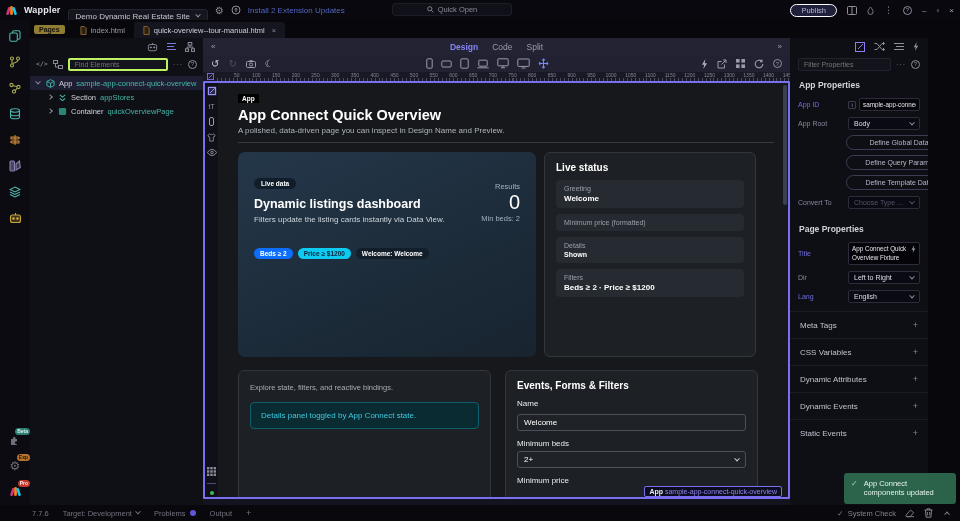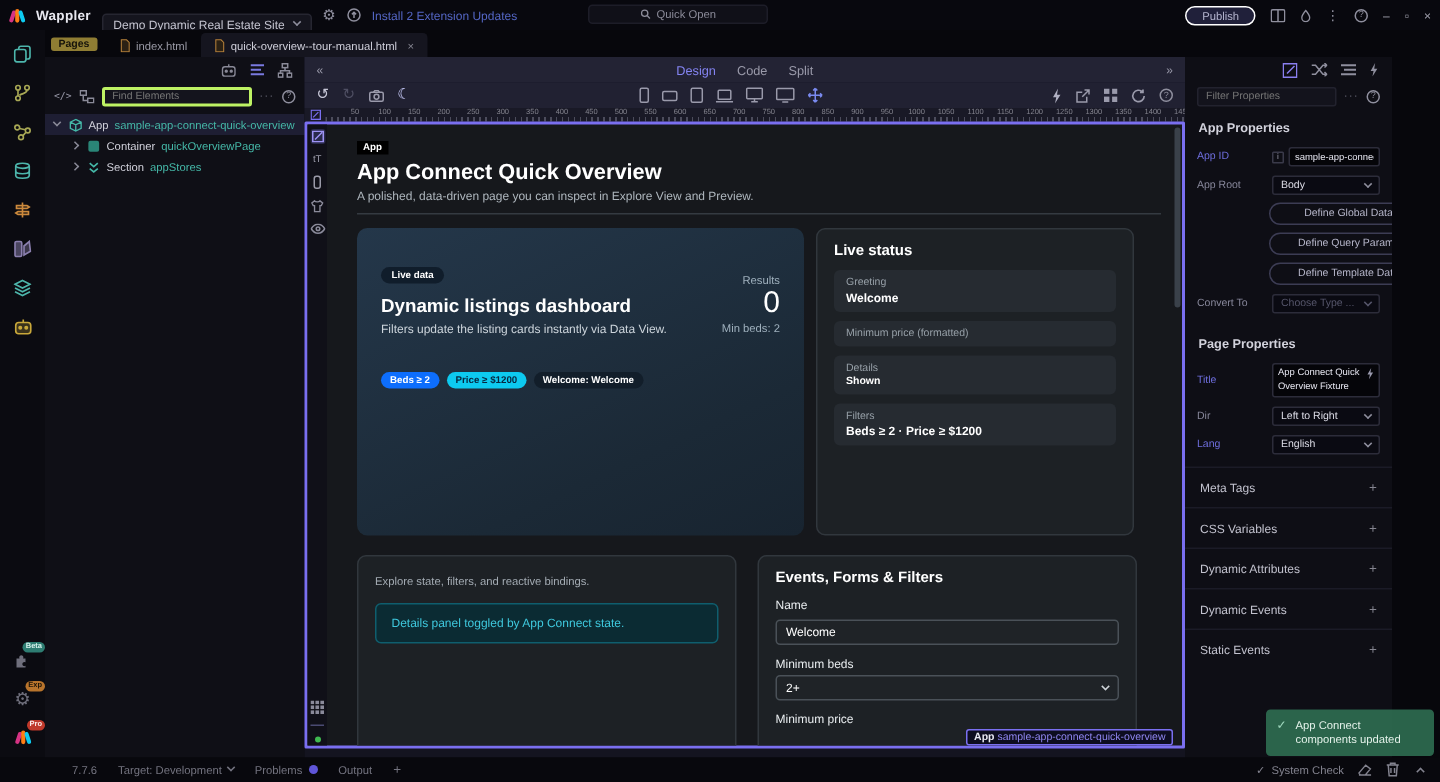--- a/index.html
+++ b/index.html
@@ -62,21 +62,21 @@
   .chev { display:inline-block; width:4px; height:4px; border-right:1px solid currentColor;
     border-bottom:1px solid currentColor; }
   .chev.d { transform:rotate(45deg) translate(-1px,-1px); }
   .chev.r { transform:rotate(-45deg); }
   .chev-c { color:#8a8a98; width:8px; display:inline-flex; justify-content:center; }
 
   
   .design-area { position:absolute; left:203px; top:38px; width:587px; height:467px; background:#141420; }
   .dv-bar1 { height:17px; background:#232334; display:flex; align-items:center; padding:0 8px; font-size:8px; color:#9a9aaa; }
   .dv-modes { flex:1; display:flex; justify-content:center; gap:14px; font-size:8.5px; }
-  .mode-design { color:#8484f2; }
+  .mode-design { color:#8484f2;font-weight:bold; }
   .dv-bar2 { height:17px; background:#212132; display:flex; align-items:center; gap:9px; padding:0 8px; }
   .dv-bar2 .grp-center { flex:1; display:flex; justify-content:center; align-items:center; gap:8px; }
   .undo { color:#c6c6d6; font-size:10px; line-height:10px; }
   .redo { color:#4e4e62; font-size:10px; line-height:10px; }
   .moon { color:#cdd0ff; font-size:10px; line-height:10px; }
   .ruler { position:relative; height:9px; background:#191926; display:flex; }
   .ruler-corner { width:14px; height:9px; display:flex; align-items:center; justify-content:center; }
   .ruler-ticks { position:relative; flex:1; height:9px;
     background:repeating-linear-gradient(90deg,#4c4c5c 0 1px,transparent 1px 3.94px) bottom/100% 3px no-repeat; }
   .ruler-num { position:absolute; top:0; transform:translateX(-50%); font-size:5px; line-height:6px; color:#84848f; }
@@ -165,21 +165,21 @@
     color:#e6e6f0; font-size:6.3px; padding:2px 3px; display:flex; gap:2px; }
   .title-field .tv { flex:1; line-height:1.35; }
   .collapse-row { display:flex; align-items:center; justify-content:space-between; padding:8px 10px;
     border-top:1px solid #1b1b27; color:#c2c2ce; font-size:8px; }
   .collapse-row .plus { color:#84848f; font-size:9px; }
   .props .gap { height:8px; }
 
   
   .statusbar { position:absolute; left:0; top:505px; width:960px; height:16px; background:#08080d;
     display:flex; align-items:center; font-size:7.5px; color:#73737f; padding:0 8px; gap:14px; }
-  .sb-ver { margin-left:40px; }
+  .sb-ver { margin-left:24px; }
   .sb-item { display:flex; align-items:center; gap:4px; }
   .prob-dot { width:6px; height:6px; border-radius:50%; background:#5f55d8; }
   .sb-right { margin-left:auto; display:flex; align-items:center; gap:9px; color:#83838f; }
   .chev.u { transform:rotate(-135deg) translate(-1px,-1px); }
 
   
   .toast { position:absolute; right:4px; bottom:17px; width:112px; background:rgba(45,106,80,0.93);
     border-radius:3px; padding:6px 7px; display:flex; gap:6px; align-items:flex-start; z-index:30; }
   .toast .tcheck { color:#9fd8bd; font-size:8px; line-height:9px; }
   .toast .tmsg { color:#e4f2ea; font-size:7.5px; line-height:1.3; }
@@ -382,36 +382,36 @@
           <path d="M5 0.7l4 2v4.6l-4 2-4-2V2.7zM1 2.7l4 2 4-2M5 4.7V9.3"></path>
         </svg>
         <span>App</span>
         <span class="tname">sample-app-connect-quick-overview</span>
       </div>
       <div class="tree-row">
         <span class="indent"></span>
         <span class="chev-c">
             <span class="chev r"></span>
           </span>
-        <svg width="9" height="9" viewBox="0 0 10 10">
-          <rect x="1" y="1" width="8" height="8" rx="1.5" fill="#2a8577"></rect>
-        </svg>
-        <span>Container</span>
-        <span class="tname">quickOverviewPage</span>
+        <svg width="9" height="9" viewBox="0 0 10 10" fill="none" stroke="#45b8a8" stroke-width="1.2">
+          <path d="M2 2l3 2.5L8 2M2 6l3 2.5L8 6"></path>
+        </svg>
+        <span>Section</span>
+        <span class="tname">appStores</span>
       </div>
       <div class="tree-row">
         <span class="indent"></span>
         <span class="chev-c">
             <span class="chev r"></span>
           </span>
-        <svg width="9" height="9" viewBox="0 0 10 10" fill="none" stroke="#45b8a8" stroke-width="1.2">
-          <path d="M2 2l3 2.5L8 2M2 6l3 2.5L8 6"></path>
-        </svg>
-        <span>Section</span>
-        <span class="tname">appStores</span>
+        <svg width="9" height="9" viewBox="0 0 10 10">
+          <rect x="1" y="1" width="8" height="8" rx="1.5" fill="#2a8577"></rect>
+        </svg>
+        <span>Container</span>
+        <span class="tname">quickOverviewPage</span>
       </div>
     </div>
   </div>
 
   <div class="design-area">
     <div class="dv-bar1">
       <span>«</span>
       <span class="dv-modes">
         <span class="mode-design">Design</span>
         <span>Code</span>
@@ -574,21 +574,21 @@
               <rect x="6.6" y="6.6" width="2.4" height="2.4"></rect>
           </svg>
         </span>
         <span class="strip-div"></span>
         <span class="green-dot"></span>
       </div>
 
       <div class="canvas">
         <span class="app-tag">App</span>
         <div class="page-h1">App Connect Quick Overview</div>
-        <div class="page-sub">A polished, data-driven page you can inspect in Explore View and Preview.</div>
+        <div class="page-sub">A polished, data-driven page you can inspect in Design Name and Preview.</div>
         <hr class="page-hr">
 
         <div class="crow1">
           <div class="hero">
             <div>
               <span class="live-badge">Live data</span>
               <div class="hero-h">Dynamic listings dashboard</div>
               <div class="hero-d">Filters update the listing cards instantly via Data View.</div>
               <div class="hero-badges">
                 <span class="b b-primary">Beds ≥ 2</span>

